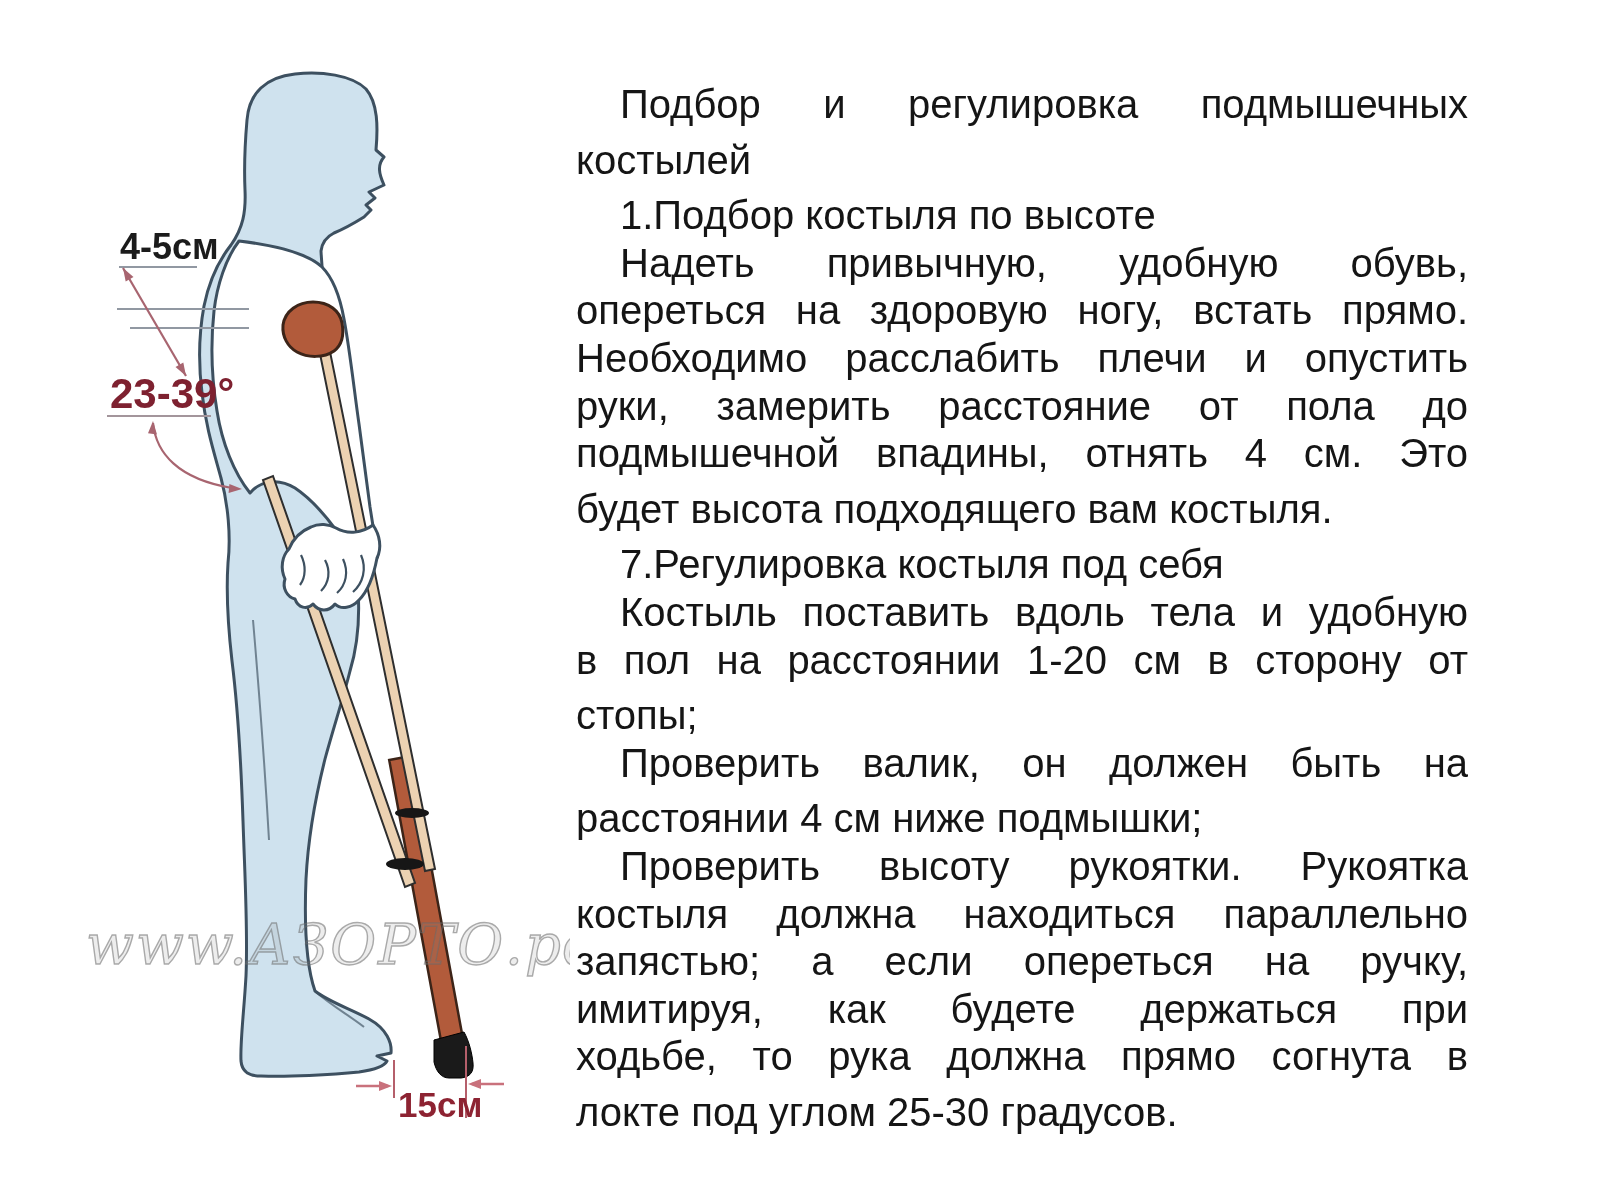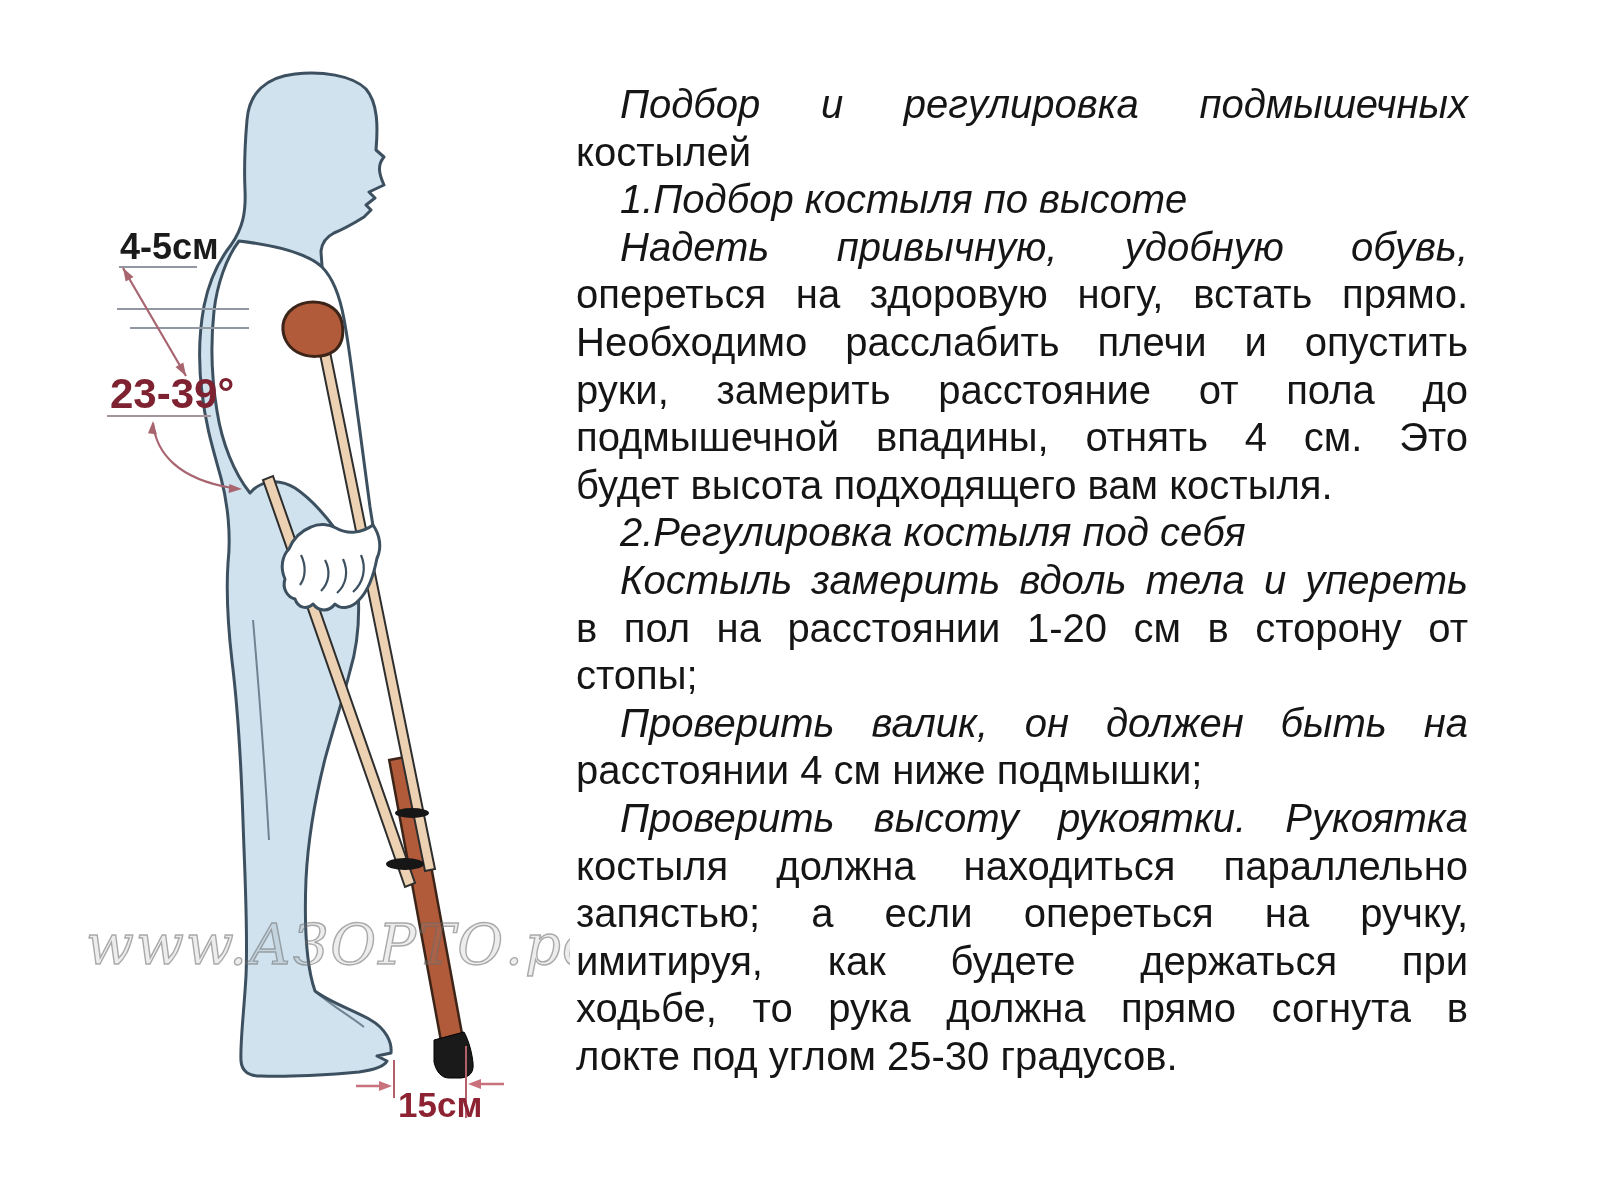--- a/index.html
+++ b/index.html
@@ -2,22 +2,22 @@
 <html><head>
 <meta charset="utf-8">
 <style>
   html,body{margin:0;padding:0;background:#ffffff;}
   .page{position:relative;width:1600px;height:1200px;background:#ffffff;overflow:hidden;
         font-family:"Liberation Sans",sans-serif;}
   .figure-wrap{position:absolute;left:60px;top:40px;width:510px;height:1120px;}
   .text-col{position:absolute;left:576px;top:81px;width:892px;color:#151515;
             font-size:40px;line-height:47.6px;font-family:"Liberation Sans",sans-serif;}
   .text-col .line{text-align:justify;text-align-last:justify;white-space:normal;}
-  .text-col .line.last{text-align-last:left;}
-  .text-col .line.first{text-indent:44px;font-style:italic;}
+  .text-col .line.last{text-align-last:left;margin-top:8px;}
+  .text-col .line.first{text-indent:44px;}
   svg text.dim-black{font-family:"Liberation Sans",sans-serif;font-weight:bold;fill:#1b1b1b;}
   svg text.dim-red{font-family:"Liberation Sans",sans-serif;font-weight:bold;fill:#7e2130;}
   svg text.dim-red2{font-family:"Liberation Sans",sans-serif;font-weight:bold;fill:#8d2332;}
   svg text.watermark{font-family:"DejaVu Serif",serif;font-style:italic;letter-spacing:2px;
       fill:rgba(135,135,135,0.15);stroke:rgba(105,105,105,0.55);stroke-width:1.4px;paint-order:stroke;}
 </style>
 </head>
 <body>
 
 <div class="page">
@@ -112,22 +112,22 @@
   <div class="text-col" id="text-col">
       <div class="line first">Подбор и регулировка подмышечных</div>
       <div class="line last">костылей</div>
       <div class="line first last">1.Подбор костыля по высоте</div>
       <div class="line first">Надеть привычную, удобную обувь,</div>
       <div class="line">опереться на здоровую ногу, встать прямо.</div>
       <div class="line">Необходимо расслабить плечи и опустить</div>
       <div class="line">руки, замерить расстояние от пола до</div>
       <div class="line">подмышечной впадины, отнять 4 см. Это</div>
       <div class="line last">будет высота подходящего вам костыля.</div>
-      <div class="line first last">2.Регулировка костыля под себя</div>
-      <div class="line first">Костыль замерить вдоль тела и упереть</div>
+      <div class="line first last">7.Регулировка костыля под себя</div>
+      <div class="line first">Костыль поставить вдоль тела и удобную</div>
       <div class="line">в пол на расстоянии 1-20 см в сторону от</div>
       <div class="line last">стопы;</div>
       <div class="line first">Проверить валик, он должен быть на</div>
       <div class="line last">расстоянии 4 см ниже подмышки;</div>
       <div class="line first">Проверить высоту рукоятки. Рукоятка</div>
       <div class="line">костыля должна находиться параллельно</div>
       <div class="line">запястью; а если опереться на ручку,</div>
       <div class="line">имитируя, как будете держаться при</div>
       <div class="line">ходьбе, то рука должна прямо согнута в</div>
       <div class="line last">локте под углом 25-30 градусов.</div>

